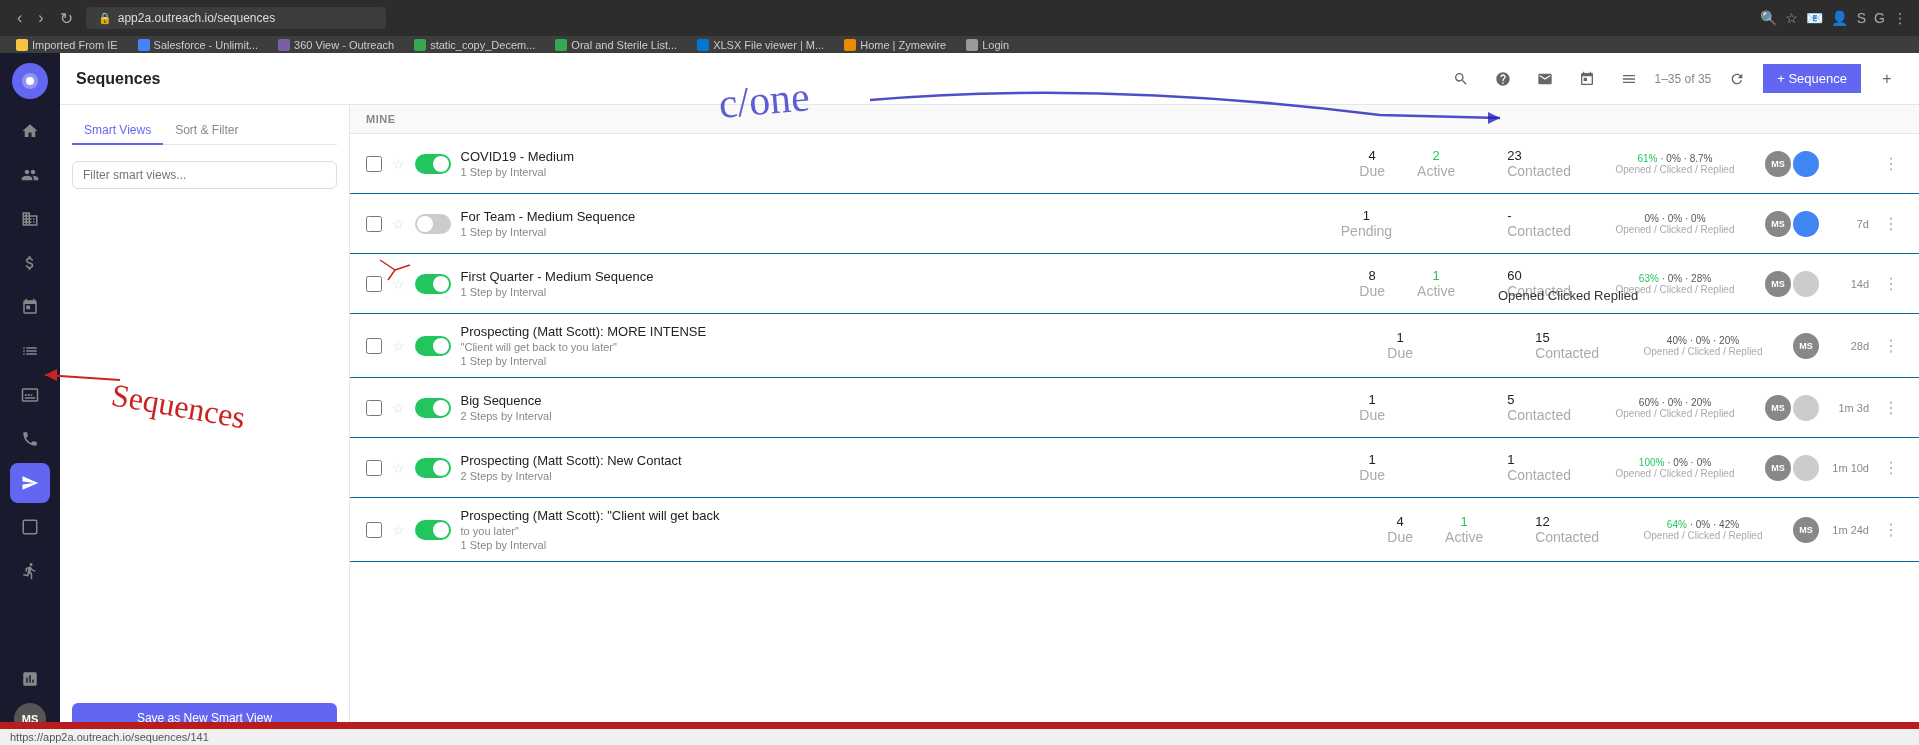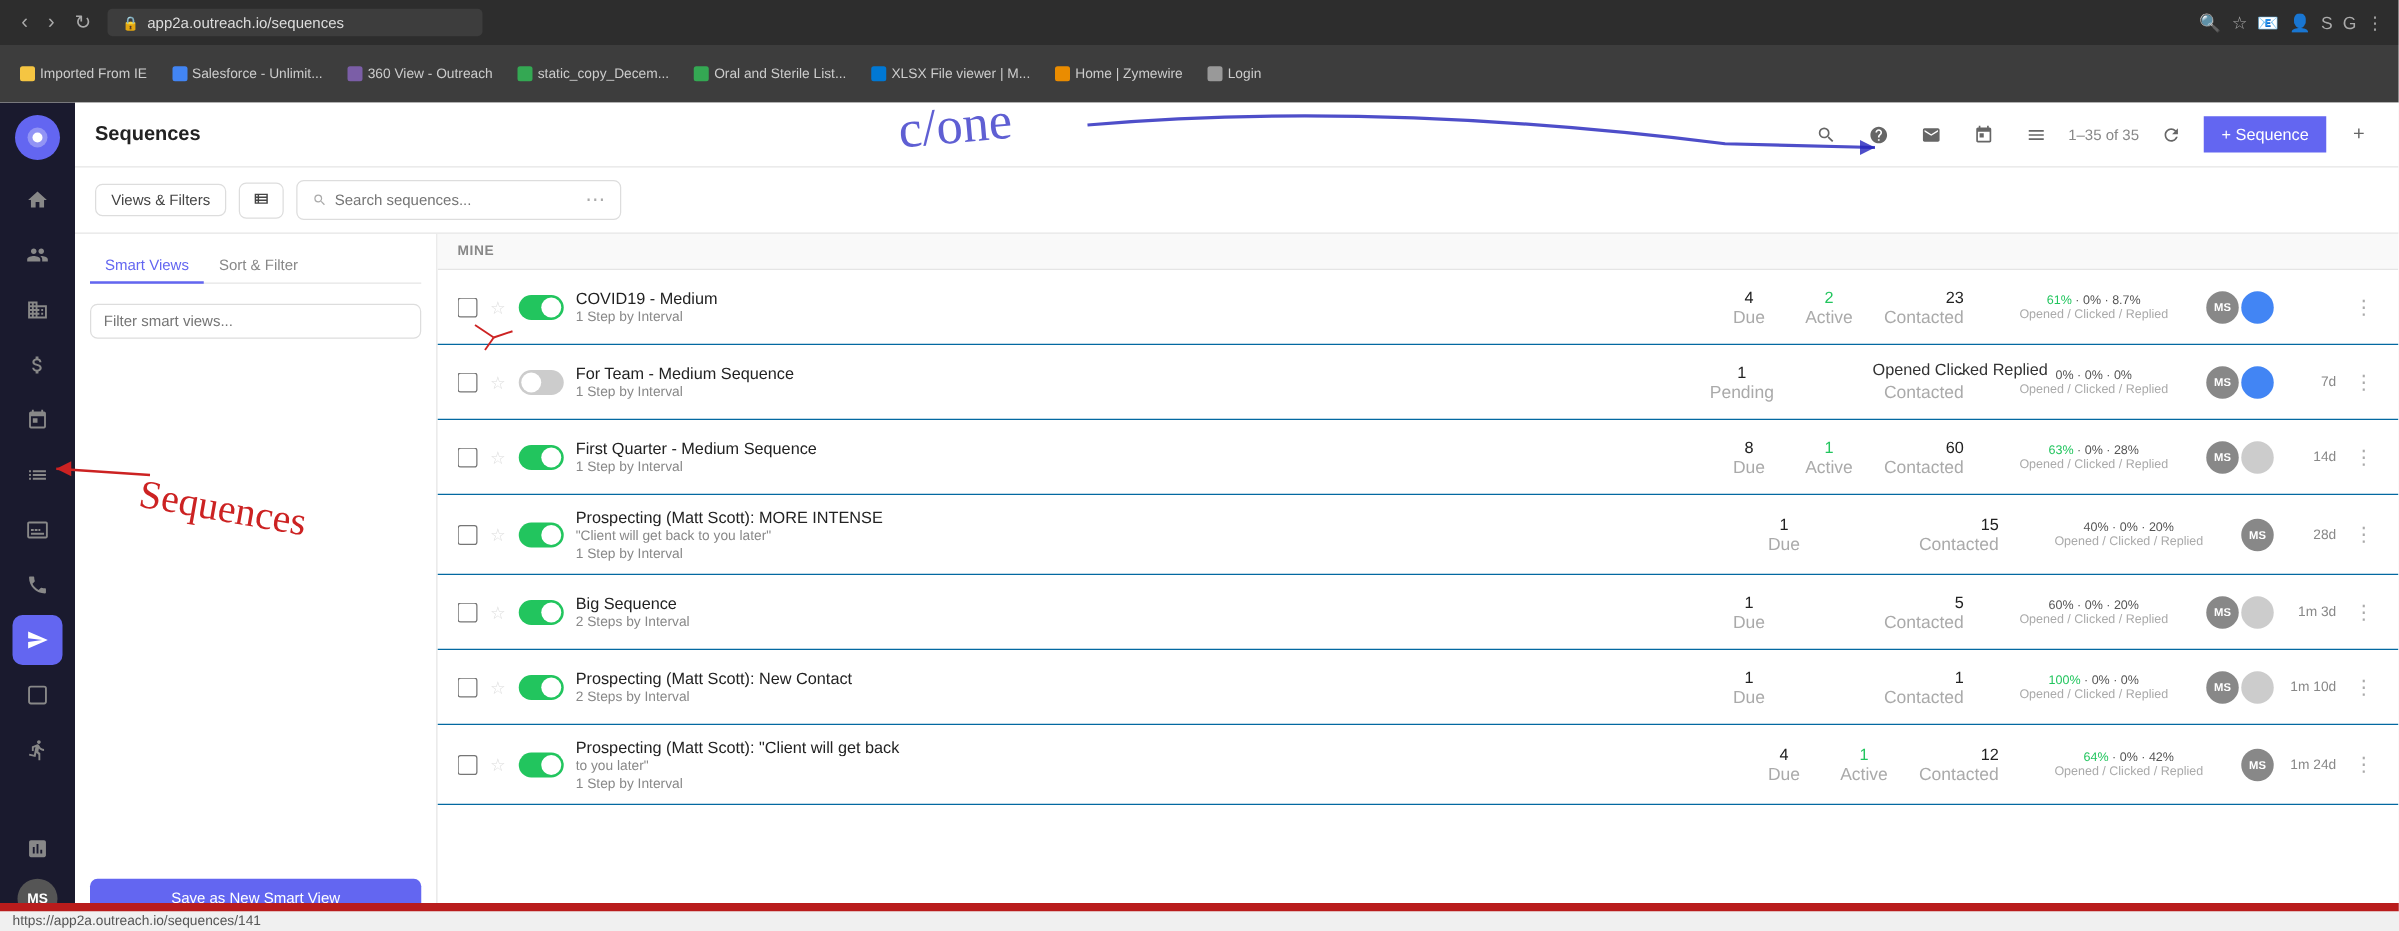--- a/index.html
+++ b/index.html
@@ -28,21 +28,21 @@
       align-items: center;
       gap: 6px;
     }
     .address-bar .lock { color: #888; font-size: 11px; }
     .browser-icons { display: flex; gap: 8px; align-items: center; margin-left: auto; }
     .browser-icon { color: #aaa; font-size: 14px; cursor: pointer; }
 
     
     .bookmarks-bar {
       background: #3d3d3d;
-      height: 46px;
+      height: 17px;
       display: flex;
       align-items: center;
       padding: 0 8px;
       gap: 4px;
       flex-shrink: 0;
       overflow: hidden;
     }
     .bookmark {
       display: flex;
       align-items: center;
@@ -347,21 +347,21 @@
     .seq-info { flex: 1; min-width: 0; }
     .seq-name { font-size: 13px; font-weight: 500; color: #222; white-space: nowrap; overflow: hidden; text-overflow: ellipsis; }
     .seq-sub { font-size: 11px; color: #888; margin-top: 2px; }
 
     .seq-stats { display: flex; gap: 24px; align-items: center; }
     .stat-block { text-align: center; min-width: 40px; }
     .stat-num { font-size: 13px; font-weight: 500; color: #222; }
     .stat-num.green { color: #22c55e; }
     .stat-label { font-size: 14px; color: #aaa; }
 
-    .stat-contacted { min-width: 60px; text-align: right; }
+    .stat-contacted { min-width: 60px; text-align: left; margin-left: 27px; }
 
     .stat-rates { text-align: center; min-width: 160px; }
     .stat-rate-nums { font-size: 10px; color: #555; }
     .stat-rate-label { font-size: 10px; color: #aaa; }
     .stat-rate-nums .green { color: #22c55e; }
 
     .seq-avatars { display: flex; gap: 2px; align-items: center; }
     .seq-avatar {
       width: 26px;
       height: 26px;
@@ -561,37 +561,20 @@
               <path d="M17.65 6.35C16.2 4.9 14.21 4 12 4c-4.42 0-7.99 3.58-7.99 8s3.57 8 7.99 8c3.73 0 6.84-2.55 7.73-6h-2.08c-.82 2.33-3.04 4-5.65 4-3.31 0-6-2.69-6-6s2.69-6 6-6c1.66 0 3.14.69 4.22 1.78L13 11h7V4l-2.35 2.35z"></path>
             </svg>
         </button>
         <button class="new-sequence-btn">
           <span>+ Sequence</span>
         </button>
         <button class="top-icon-btn">+</button>
       </div>
     </div>
 
-    <div class="filter-bar">
-      <button class="filter-btn">
-        <span>Views &amp; Filters</span>
-      </button>
-      <button class="grid-btn">
-        <svg width="14" height="14" viewBox="0 0 24 24" fill="currentColor">
-            <path d="M3 5v14h18V5H3zm4 12H5v-2h2v2zm0-4H5v-2h2v2zm0-4H5V7h2v2zm12 8H9v-2h10v2zm0-4H9v-2h10v2zm0-4H9V7h10v2z"></path>
-          </svg>
-      </button>
-      <div class="search-box">
-        <svg width="14" height="14" viewBox="0 0 24 24" fill="#aaa">
-            <path d="M15.5 14h-.79l-.28-.27A6.471 6.471 0 0 0 16 9.5 6.5 6.5 0 1 0 9.5 16c1.61 0 3.09-.59 4.23-1.57l.27.28v.79l5 4.99L20.49 19l-4.99-5zm-6 0C7.01 14 5 11.99 5 9.5S7.01 5 9.5 5 14 7.01 14 9.5 11.99 14 9.5 14z"></path>
-          </svg>
-        <input type="text" placeholder="Search sequences..." style="">
-        <span style="color:#aaa;font-size:16px;margin-left:auto;">⋯</span>
-      </div>
-    </div>
 
     <div class="content-area">
 
       <div class="left-panel">
         <div class="panel-tabs">
           <div class="panel-tab active">Smart Views</div>
           <div class="panel-tab">Sort &amp; Filter</div>
         </div>
         <input class="filter-input" type="text" placeholder="Filter smart views..." style="">
         <button class="save-btn">Save as New Smart View</button>

